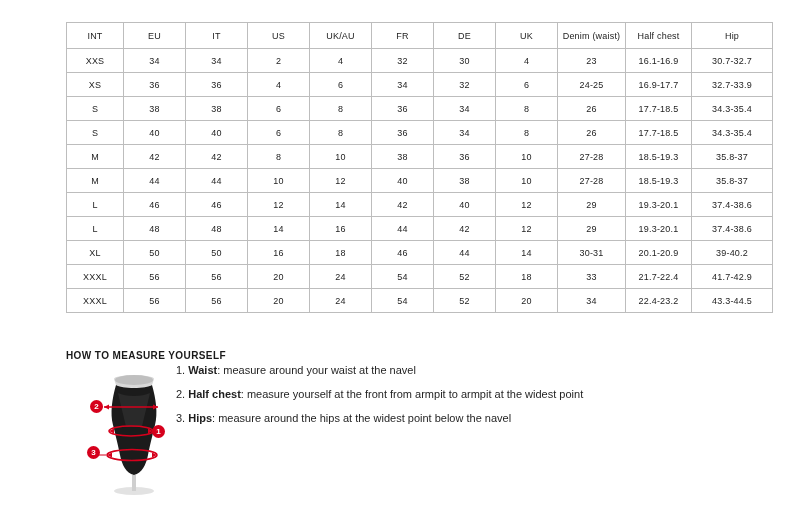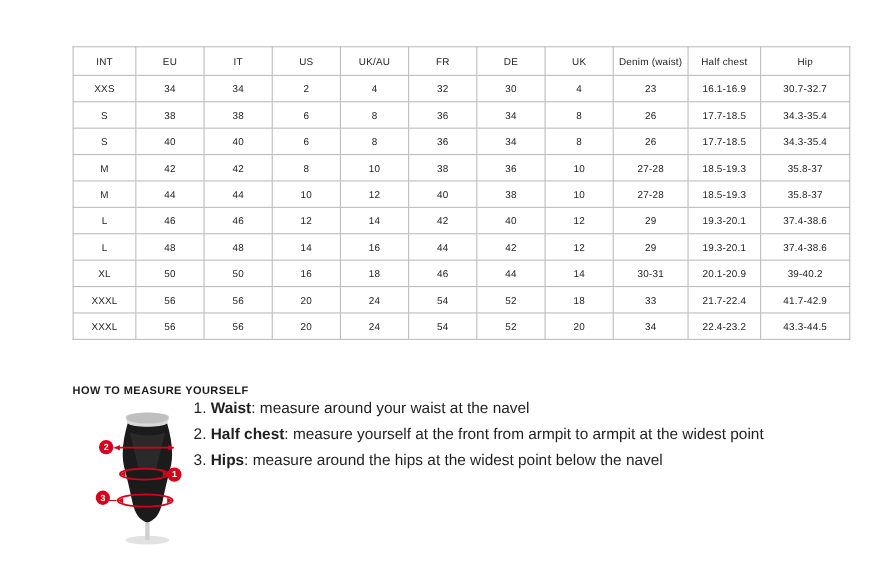--- a/index.html
+++ b/index.html
@@ -24,21 +24,20 @@
   .size-table-wrap {
     position: absolute;
     left: 66px;
     top: 22px;
     width: 666px;
   }
   table.size-table {
     border-collapse: collapse;
     width: 666px;
     table-layout: fixed;
-    margin-top: 20px;
   }
   table.size-table td,
   table.size-table th {
     border: 1px solid #bdbdbd;
     text-align: center;
     vertical-align: middle;
     height: 23px;
     font-size: 9px;
     font-weight: normal;
     color: #232323;
@@ -85,21 +84,21 @@
     width: 120px;
     height: 135px;
   }
   .notes {
     position: absolute;
     left: 110px;
     top: 2px;
     width: 560px;
   }
   .note {
-    font-size: 14px;
+    font-size: 11px;
     line-height: 11px;
     color: #1f1f1f;
     margin-bottom: 13px;
   }
   .note b { font-weight: bold; }
 
   .badge {
     position: absolute;
     width: 13px;
     height: 13px;
@@ -160,20 +159,33 @@
           <td>2</td>
           <td>4</td>
           <td>32</td>
           <td>30</td>
           <td>4</td>
           <td>23</td>
           <td>16.1-16.9</td>
           <td>30.7-32.7</td>
         </tr>
         <tr>
+          <td>XS</td>
+          <td>36</td>
+          <td>36</td>
+          <td>4</td>
+          <td>6</td>
+          <td>34</td>
+          <td>32</td>
+          <td>6</td>
+          <td>24-25</td>
+          <td>16.9-17.7</td>
+          <td>32.7-33.9</td>
+        </tr>
+        <tr>
           <td>S</td>
           <td>38</td>
           <td>38</td>
           <td>6</td>
           <td>8</td>
           <td>36</td>
           <td>34</td>
           <td>8</td>
           <td>26</td>
           <td>17.7-18.5</td>

